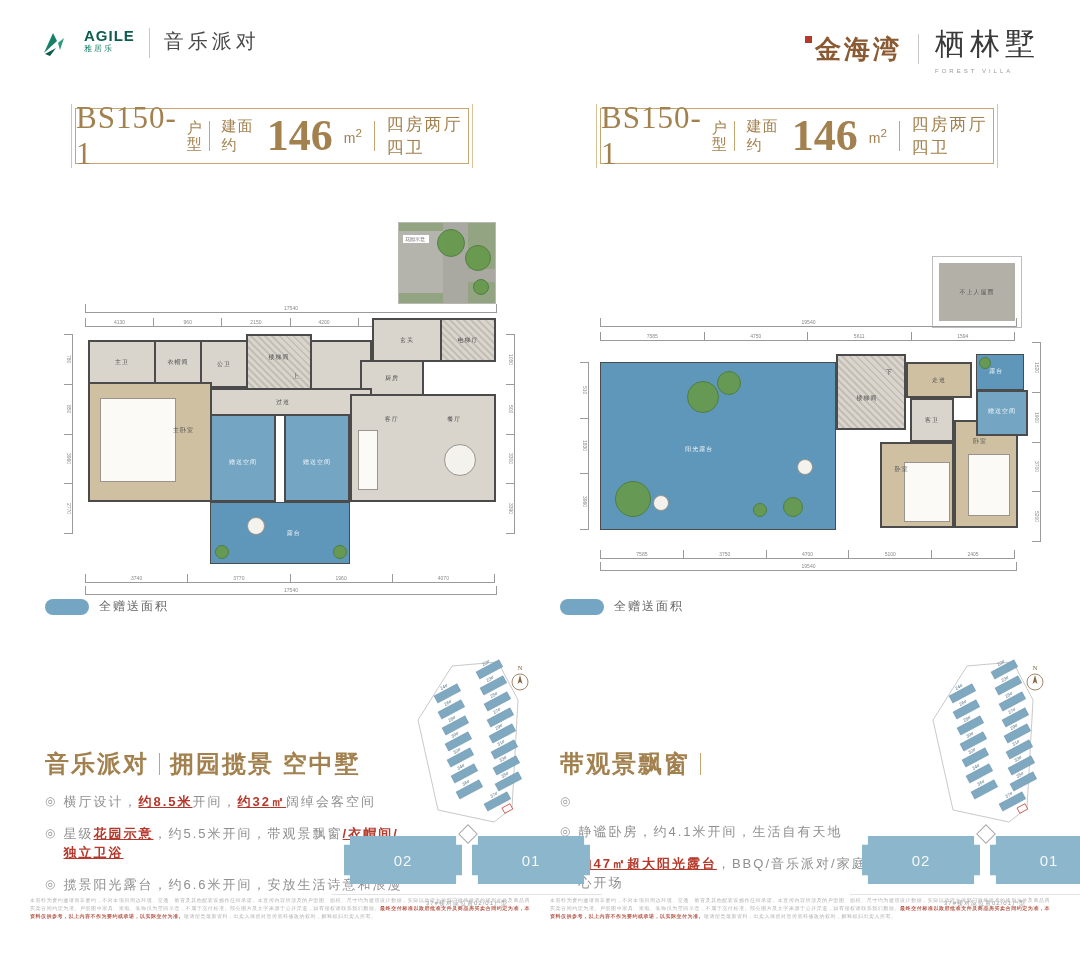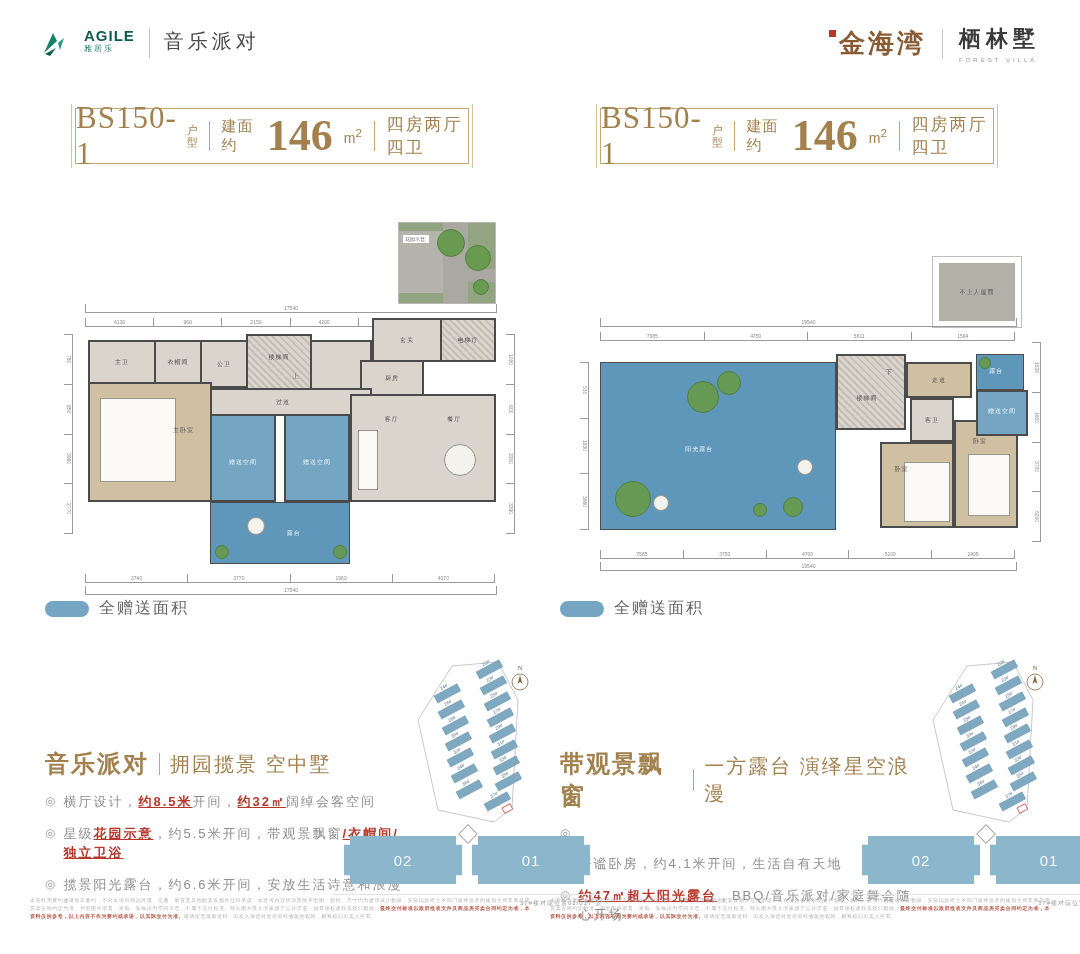--- a/index.html
+++ b/index.html
@@ -11,30 +11,30 @@
   .agile-mark{width:30px;height:30px}
   .agile-txt{line-height:1}
   .agile-en{font-size:15px;font-weight:bold;color:#0c5d4e;letter-spacing:1px}
   .agile-cn{font-size:8px;color:#178068;letter-spacing:2px;margin-top:2px}
   .hdr-div{width:1px;height:30px;background:#c9c9c9}
   .region{font-size:20px;color:#4a4a4a;letter-spacing:4px}
   .hdr-right{position:absolute;top:24px;right:40px;display:flex;align-items:center;gap:16px}
   .jhw{font-family:"Liberation Serif",serif;font-size:26px;font-weight:bold;color:#8a5a33;letter-spacing:3px;position:relative;padding-left:10px}
   .seal{position:absolute;left:0;top:4px;width:7px;height:7px;background:#b5382a}
   .qls{text-align:left}
-  .qls-cn{font-size:22px;font-weight:bold;color:#3a3a3a;letter-spacing:5px}
+  .qls-cn{font-size:30px;font-weight:normal;color:#3a3a3a;letter-spacing:5px}
   .qls-en{font-size:6px;color:#999;letter-spacing:3px;margin-top:3px}
 
   
   .tbox{position:absolute;top:108px;width:392px;height:54px;border:1px solid #c3a670;
         display:flex;align-items:center;justify-content:center;gap:10px;color:#a2814e;background:#fff}
   .tbox:before,.tbox:after{content:"";position:absolute;top:-5px;bottom:-5px;width:1px;background:#d8c49c}
   .tbox:before{left:-5px}.tbox:after{right:-5px}
   .t-code{font-family:"Liberation Serif",serif;font-size:31px;letter-spacing:1px}
-  .t-tag{font-size:11px;line-height:1.1;letter-spacing:0;width:10px;word-break:break-all}
+  .t-tag{font-size:15px;line-height:1.1;letter-spacing:0;width:10px;word-break:break-all}
   .t-div{width:1px;height:30px;background:#c3a670;margin:0 2px}
   .t-pre{font-size:15px;letter-spacing:1px}
   .t-num{font-family:"Liberation Serif",serif;font-size:44px;font-weight:bold;margin:0 1px;line-height:1}
   .t-unit{font-size:14px}
   .t-rooms{font-size:17px;letter-spacing:2px}
 
   
   .plan{position:absolute;top:222px;width:460px;height:372px}
   .room{position:absolute;border:2px solid #4b4b4b;background:#d9d4cc;box-sizing:border-box}
   .wood{background:#cfc0a2}
@@ -65,37 +65,37 @@
   .g-path{position:absolute;left:46%;top:0;width:26%;height:100%;background:#a9a9a2}
   .g-path2{position:absolute;left:46%;top:58%;width:54%;height:16%;background:#a9a9a2}
   .g-lbl{position:absolute;left:4px;top:12px;background:#fff;font-size:5px;color:#666;padding:1px 2px;width:22px;line-height:6px}
   .roofbox{position:absolute;border:1px solid #bdbdbd;background:#fff;display:flex;align-items:center;justify-content:center}
   .roofbox .inner{position:absolute;inset:6px;background:#b3b0a8}
   .roofbox .rl{position:relative;font-size:6px;color:#555;z-index:1;letter-spacing:1px}
 
   
   .legend{position:absolute;display:flex;align-items:center;gap:10px}
   .legend .sw{width:44px;height:16px;border-radius:8px;background:#74a6c4}
-  .legend .lt{font-size:16px;color:#666;letter-spacing:2px}
+  .legend .lt{font-size:12px;color:#666;letter-spacing:2px}
 
   
   .sect{position:absolute;width:360px}
   .sect-title{display:flex;align-items:center;color:#a2814e;letter-spacing:2px}
   .sect-title .t1{font-size:24px;font-weight:bold}
   .sect-title .sep{width:1px;height:22px;background:#c3a670;margin:0 10px}
-  .sect-title .t2{font-size:20px;font-weight:normal}
+  .sect-title .t2{font-size:24px;font-weight:bold}
   .bullet{display:flex;margin-top:13px;font-size:13px;color:#8f8f8f;letter-spacing:2px;line-height:1.45}
   .bullet .mk{color:#9a9a9a;margin-right:6px;font-size:12px}
   .bullet .em{color:#b5382a;font-weight:bold;text-decoration:underline}
 
   
   .sitemap{position:absolute;width:140px;height:172px}
 
   
-  .fpwrap{position:absolute;width:270px;text-align:right}
+  .fpwrap{position:absolute;width:270px;text-align:center}
   .fp{position:relative;height:52px;display:flex;justify-content:center;gap:10px}
   .fp .blk{width:118px;height:48px;background:#8cb6cc;color:#f4f8fa;font-size:15px;
            display:flex;align-items:center;justify-content:center;letter-spacing:1px;
            clip-path:polygon(0% 18%,5% 18%,5% 0%,95% 0%,95% 18%,100% 18%,100% 82%,95% 82%,95% 100%,5% 100%,5% 82%,0% 82%)}
   .fp .conn{position:absolute;left:50%;top:-9px;width:12px;height:12px;margin-left:-6px;
             border:1px solid #a8a8a8;background:#fff;transform:rotate(45deg)}
   .fp-cap{margin-top:6px;font-size:6px;color:#9a9a9a;letter-spacing:1px;border-top:1px solid #e3e3e3;padding-top:4px}
 
   
   .disc{position:absolute;width:500px;font-size:5px;line-height:8px;color:#b3b3b3;text-align:justify;letter-spacing:.5px}
@@ -497,21 +497,20 @@
   <div class="bullet">
     <span class="mk">◎</span>
     <span><span>揽景阳光露台，约6.6米开间，安放生活诗意和浪漫</span></span>
     </div>
 </div>
 
 <div class="sect" style="left:560px;top:748px">
   <div class="sect-title">
     <span class="t1">带观景飘窗</span>
     <span class="sep"></span>
-    <span class="t2">一方露台 演绎星空浪漫</span>
   </div>
   <div class="bullet">
     <span class="mk">◎</span>
     </div>
   <div class="bullet">
     <span class="mk">◎</span>
     <span><span>静谧卧房，约4.1米开间，生活自有天地</span></span>
     </div>
   <div class="bullet">
     <span class="mk">◎</span>

